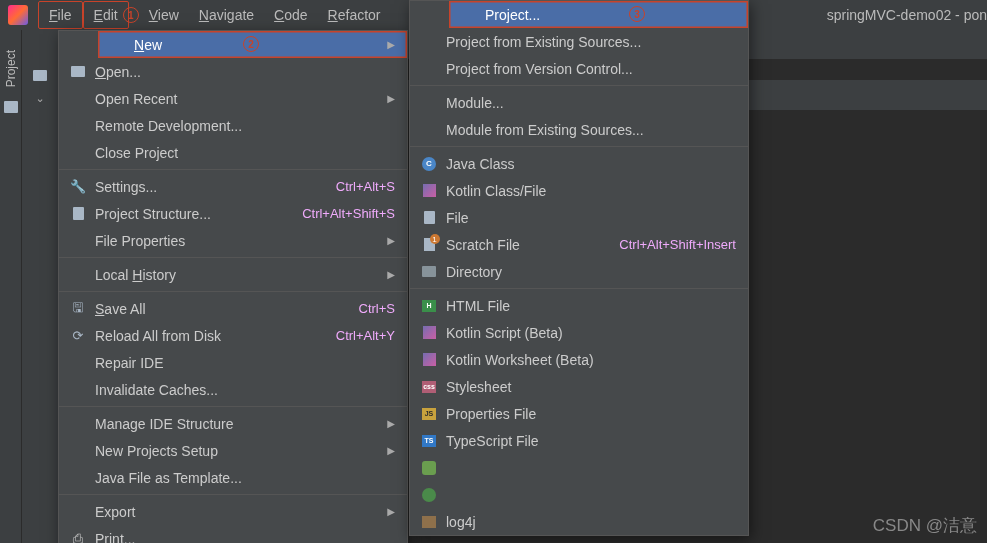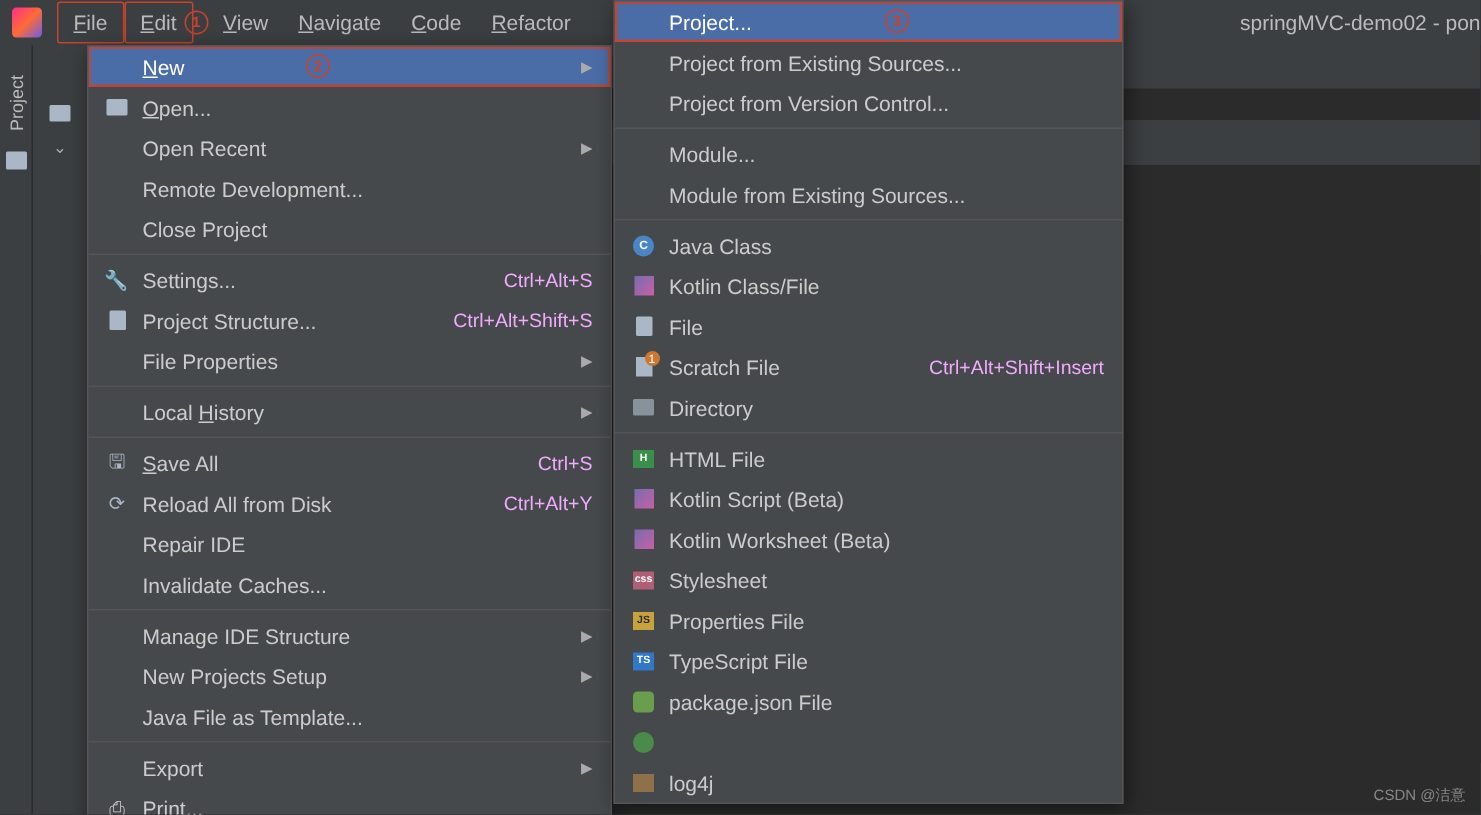--- a/index.html
+++ b/index.html
@@ -44,29 +44,29 @@
     .attr-c { color: #bababa; }
     .question-c { color: #e8bf6a; }
     
     
     .dropdown { position: absolute; background: #46494b; border: 1px solid #555; box-shadow: 2px 4px 14px rgba(0,0,0,0.5); z-index: 100; }
     .file-menu { left: 58px; top: 30px; width: 350px; }
     .new-submenu { left: 409px; top: 0px; width: 340px; }
     
     .menu-item { display: flex; align-items: center; height: 27px; padding: 0 12px 0 10px; color: #ccc; cursor: pointer; position: relative; }
     .menu-item.highlighted { background: #4a6da7; color: #fff; }
-    .menu-item.boxed-red { box-shadow: inset 0 0 0 1.5px #c8432a; }
+    .menu-item.boxed-red { box-shadow: inset 0 0 0 1.5px #c8432a; margin-left: 39px; }
     .menu-item-icon { width: 18px; display: inline-flex; align-items: center; justify-content: center; margin-right: 8px; font-size: 13px; flex-shrink: 0; }
     .menu-item-label { flex: 1; }
     .menu-item-shortcut { color: #f0abfc; font-size: 13px; }
     .menu-item-arrow { color: #aaa; font-size: 10px; margin-left: 8px; }
     .menu-sep { height: 1px; background: #555; margin: 3px 0; }
     .ul { text-decoration: underline; }
     .annot-inline { position: absolute; }
-    .watermark { position: absolute; bottom: 6px; right: 10px; color: #888; font-size: 10px; z-index: 200; }
+    .watermark { position: absolute; bottom: 6px; right: 10px; color: #888; font-size: 17px; z-index: 200; }
     
     .ico-folder { width: 14px; height: 11px; background: #a9b7c6; border-radius: 1px; }
     .ico-gear { color: #a9b7c6; }
     .ico-doc { width: 11px; height: 13px; background: #a9b7c6; border-radius: 1px; }
     .ico-save { color: #a9b7c6; }
     .ico-reload { color: #a9b7c6; }
     .ico-java { width: 14px; height: 14px; background: #4a86c7; border-radius: 50%; color: #fff; font-size: 8px; font-weight: bold; display: flex; align-items: center; justify-content: center; }
     .ico-kotlin { width: 13px; height: 13px; background: linear-gradient(135deg, #766db0, #c95fa5); }
     .ico-file { width: 11px; height: 13px; background: #a9b7c6; border-radius: 1px; }
     .ico-scratch { width: 11px; height: 13px; background: #a9b7c6; position: relative; }
@@ -388,21 +388,20 @@
     <div class="menu-item">
       <span class="menu-item-icon">
         <div class="ico-ts">TS</div>
       </span>
       <span class="menu-item-label">TypeScript File</span>
     </div>
     <div class="menu-item">
       <span class="menu-item-icon">
         <div class="ico-pkg"></div>
       </span>
-      <span class="menu-item-label">package.json File</span>
     </div>
     <div class="menu-item">
       <span class="menu-item-icon">
         <div class="ico-api"></div>
       </span>
     </div>
     <div class="menu-item">
       <span class="menu-item-icon">
         <div class="ico-log"></div>
       </span>

